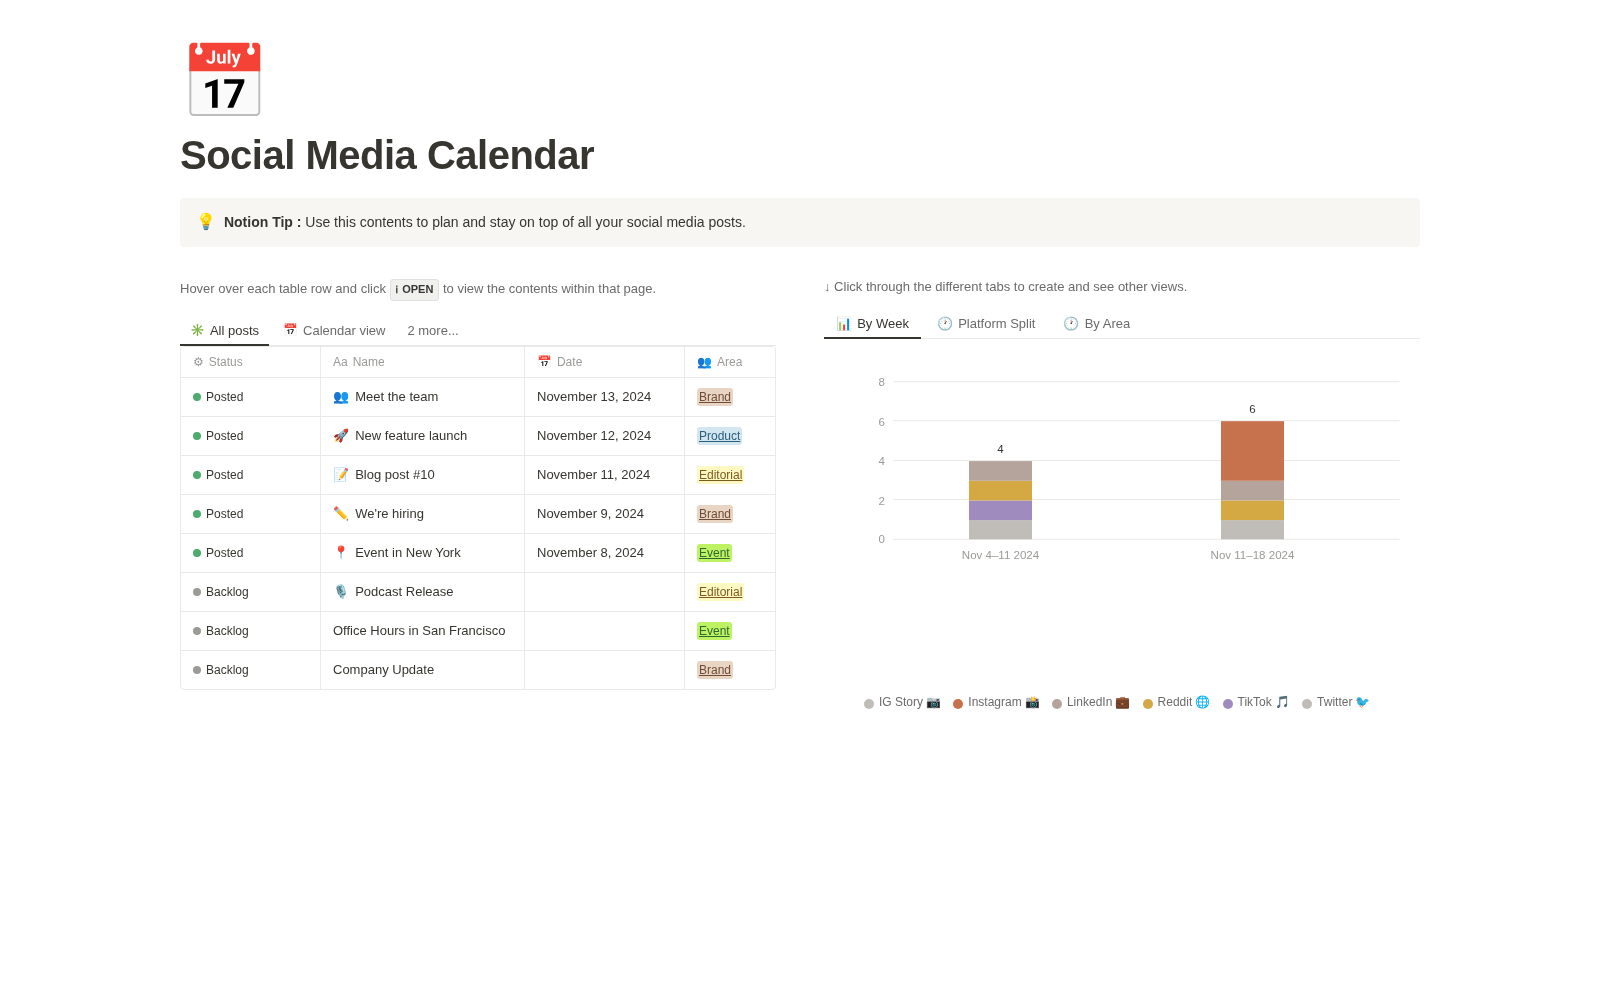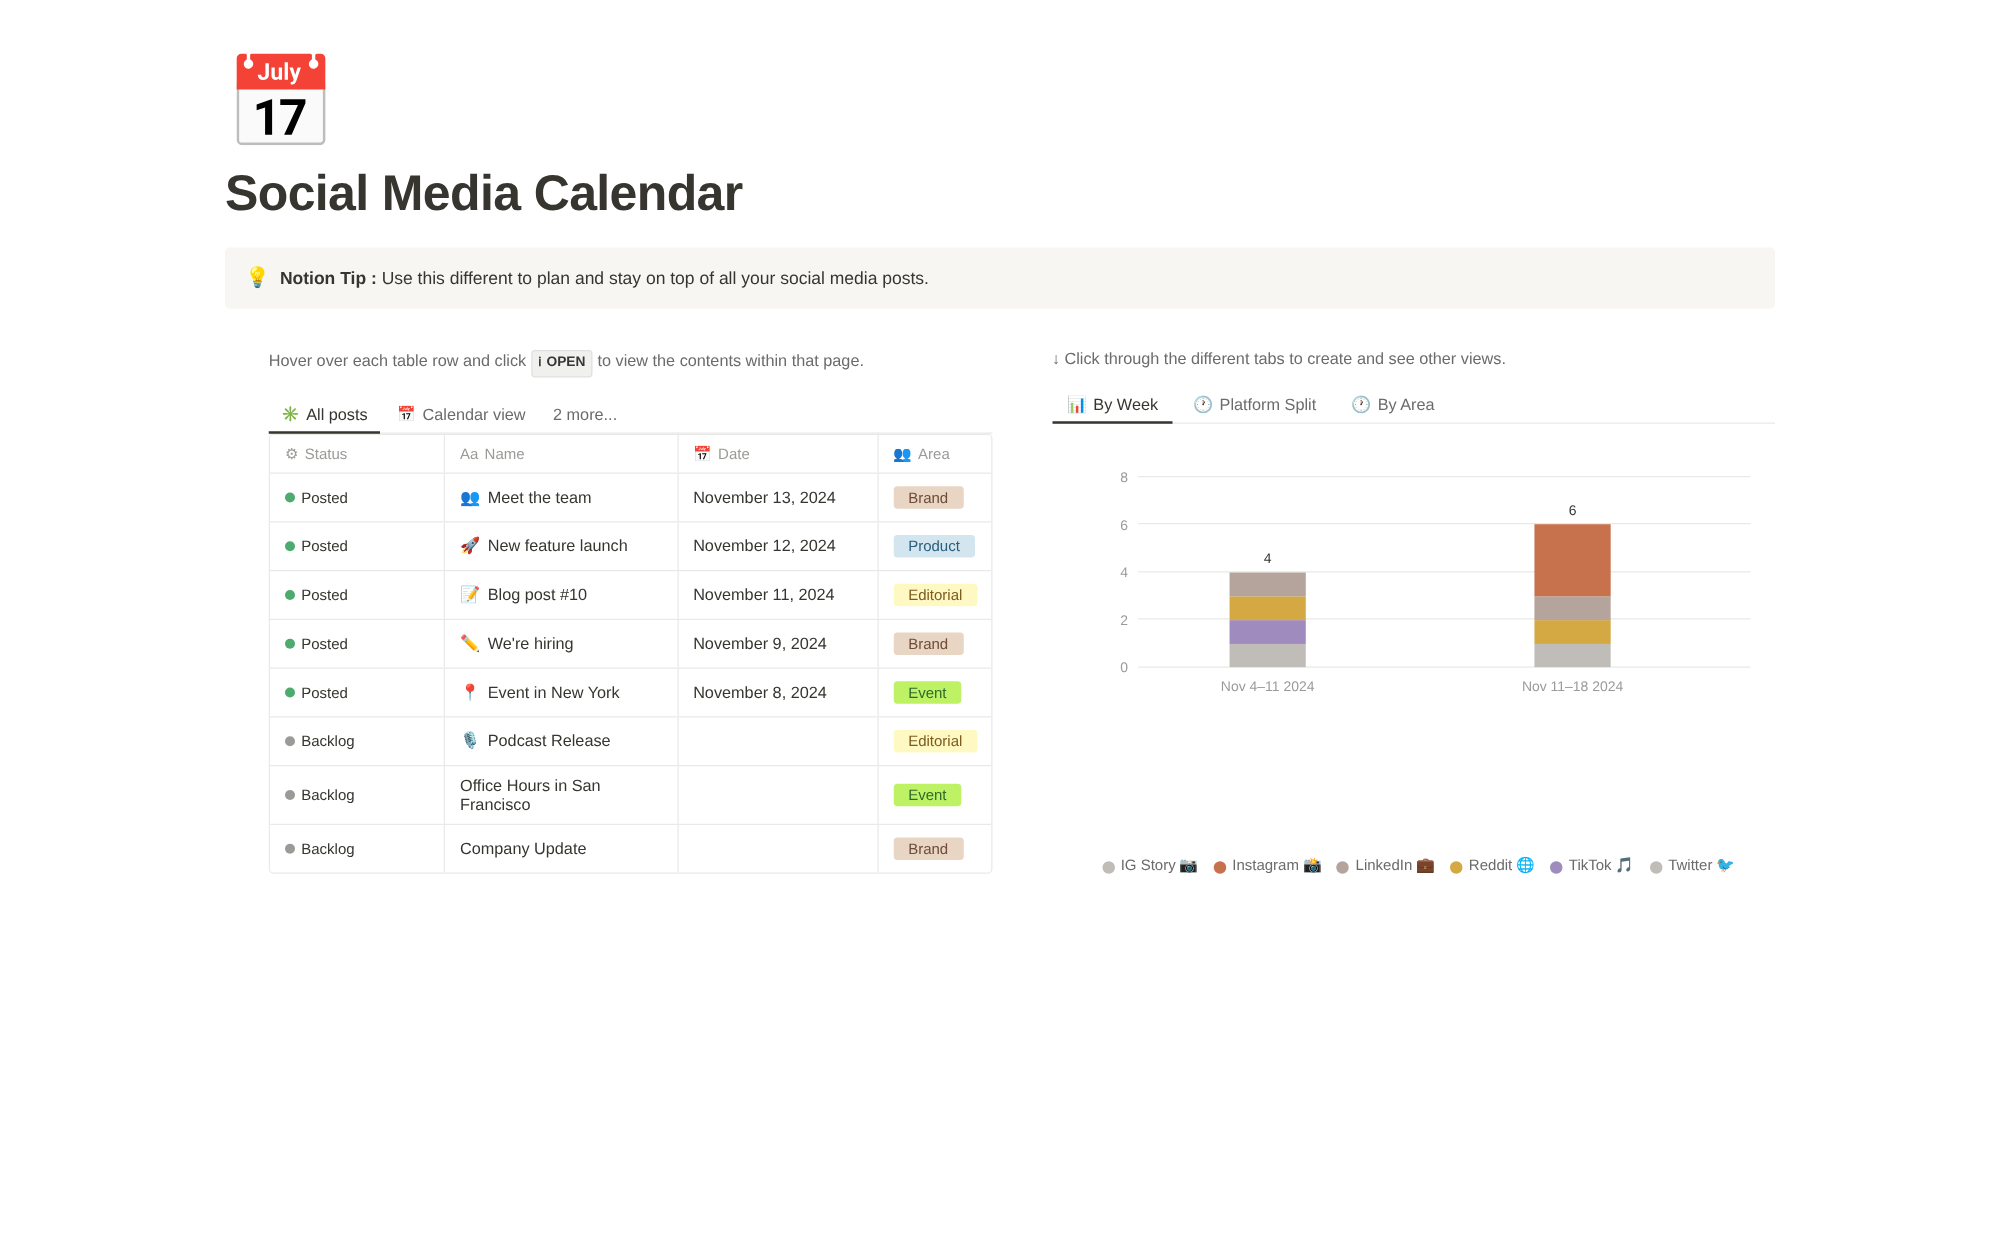--- a/index.html
+++ b/index.html
@@ -37,21 +37,20 @@
       color: #37352f;
     }
     .tip-box .tip-icon { font-size: 16px; }
     .tip-box .tip-text { font-size: 14px; line-height: 1.5; }
     .tip-box .tip-text strong { font-weight: 600; }
     .content-grid {
       display: grid;
       grid-template-columns: 1fr 1fr;
       gap: 48px;
       align-items: start;
-      margin-left: 35px;
     }
     .left-panel {}
     .right-panel {}
     .instruction-text {
       font-size: 13px;
       color: #6b6b6b;
       margin-bottom: 16px;
       line-height: 1.6;
     }
     .open-badge {
@@ -148,24 +147,25 @@
       width: 8px;
       height: 8px;
       border-radius: 50%;
       display: inline-block;
       flex-shrink: 0;
     }
     .dot-green { background: #4dab6d; }
     .dot-gray { background: #9b9a97; }
     .area-tag {
       display: inline-block;
-      padding: 2px 12px;
+      padding: 2px 2px;
       border-radius: 3px;
       font-size: 12px;
       font-weight: 500;
+      text-decoration: underline;
     }
     .tag-brand { background: #e8d5c4; color: #6e4c35; }
     .tag-product { background: #d3e5ef; color: #2a5f7e; }
     .tag-editorial { background: #fef9c3; color: #7d5a1e; }
     .tag-event { background: #bef264; color: #2d6a2d; }
 
     
     .right-instruction {
       font-size: 13px;
       color: #6b6b6b;
@@ -228,21 +228,21 @@
 <div class="page-wrapper">
 
   <span class="page-icon">📅</span>
 
   <h1 class="page-title">Social Media Calendar</h1>
 
   <div class="tip-box">
     <span class="tip-icon">💡</span>
     <div class="tip-text">
       <strong>Notion Tip :</strong>
-      <span> Use this different to plan and stay on top of all your social media posts.</span>
+      <span> Use this contents to plan and stay on top of all your social media posts.</span>
     </div>
   </div>
 
   <div class="content-grid">
 
     <div class="left-panel">
       <p class="instruction-text">
         <span>Hover over each table row and click</span>
         <span class="open-badge">
           <span style="font-size:10px;">ℹ</span>

